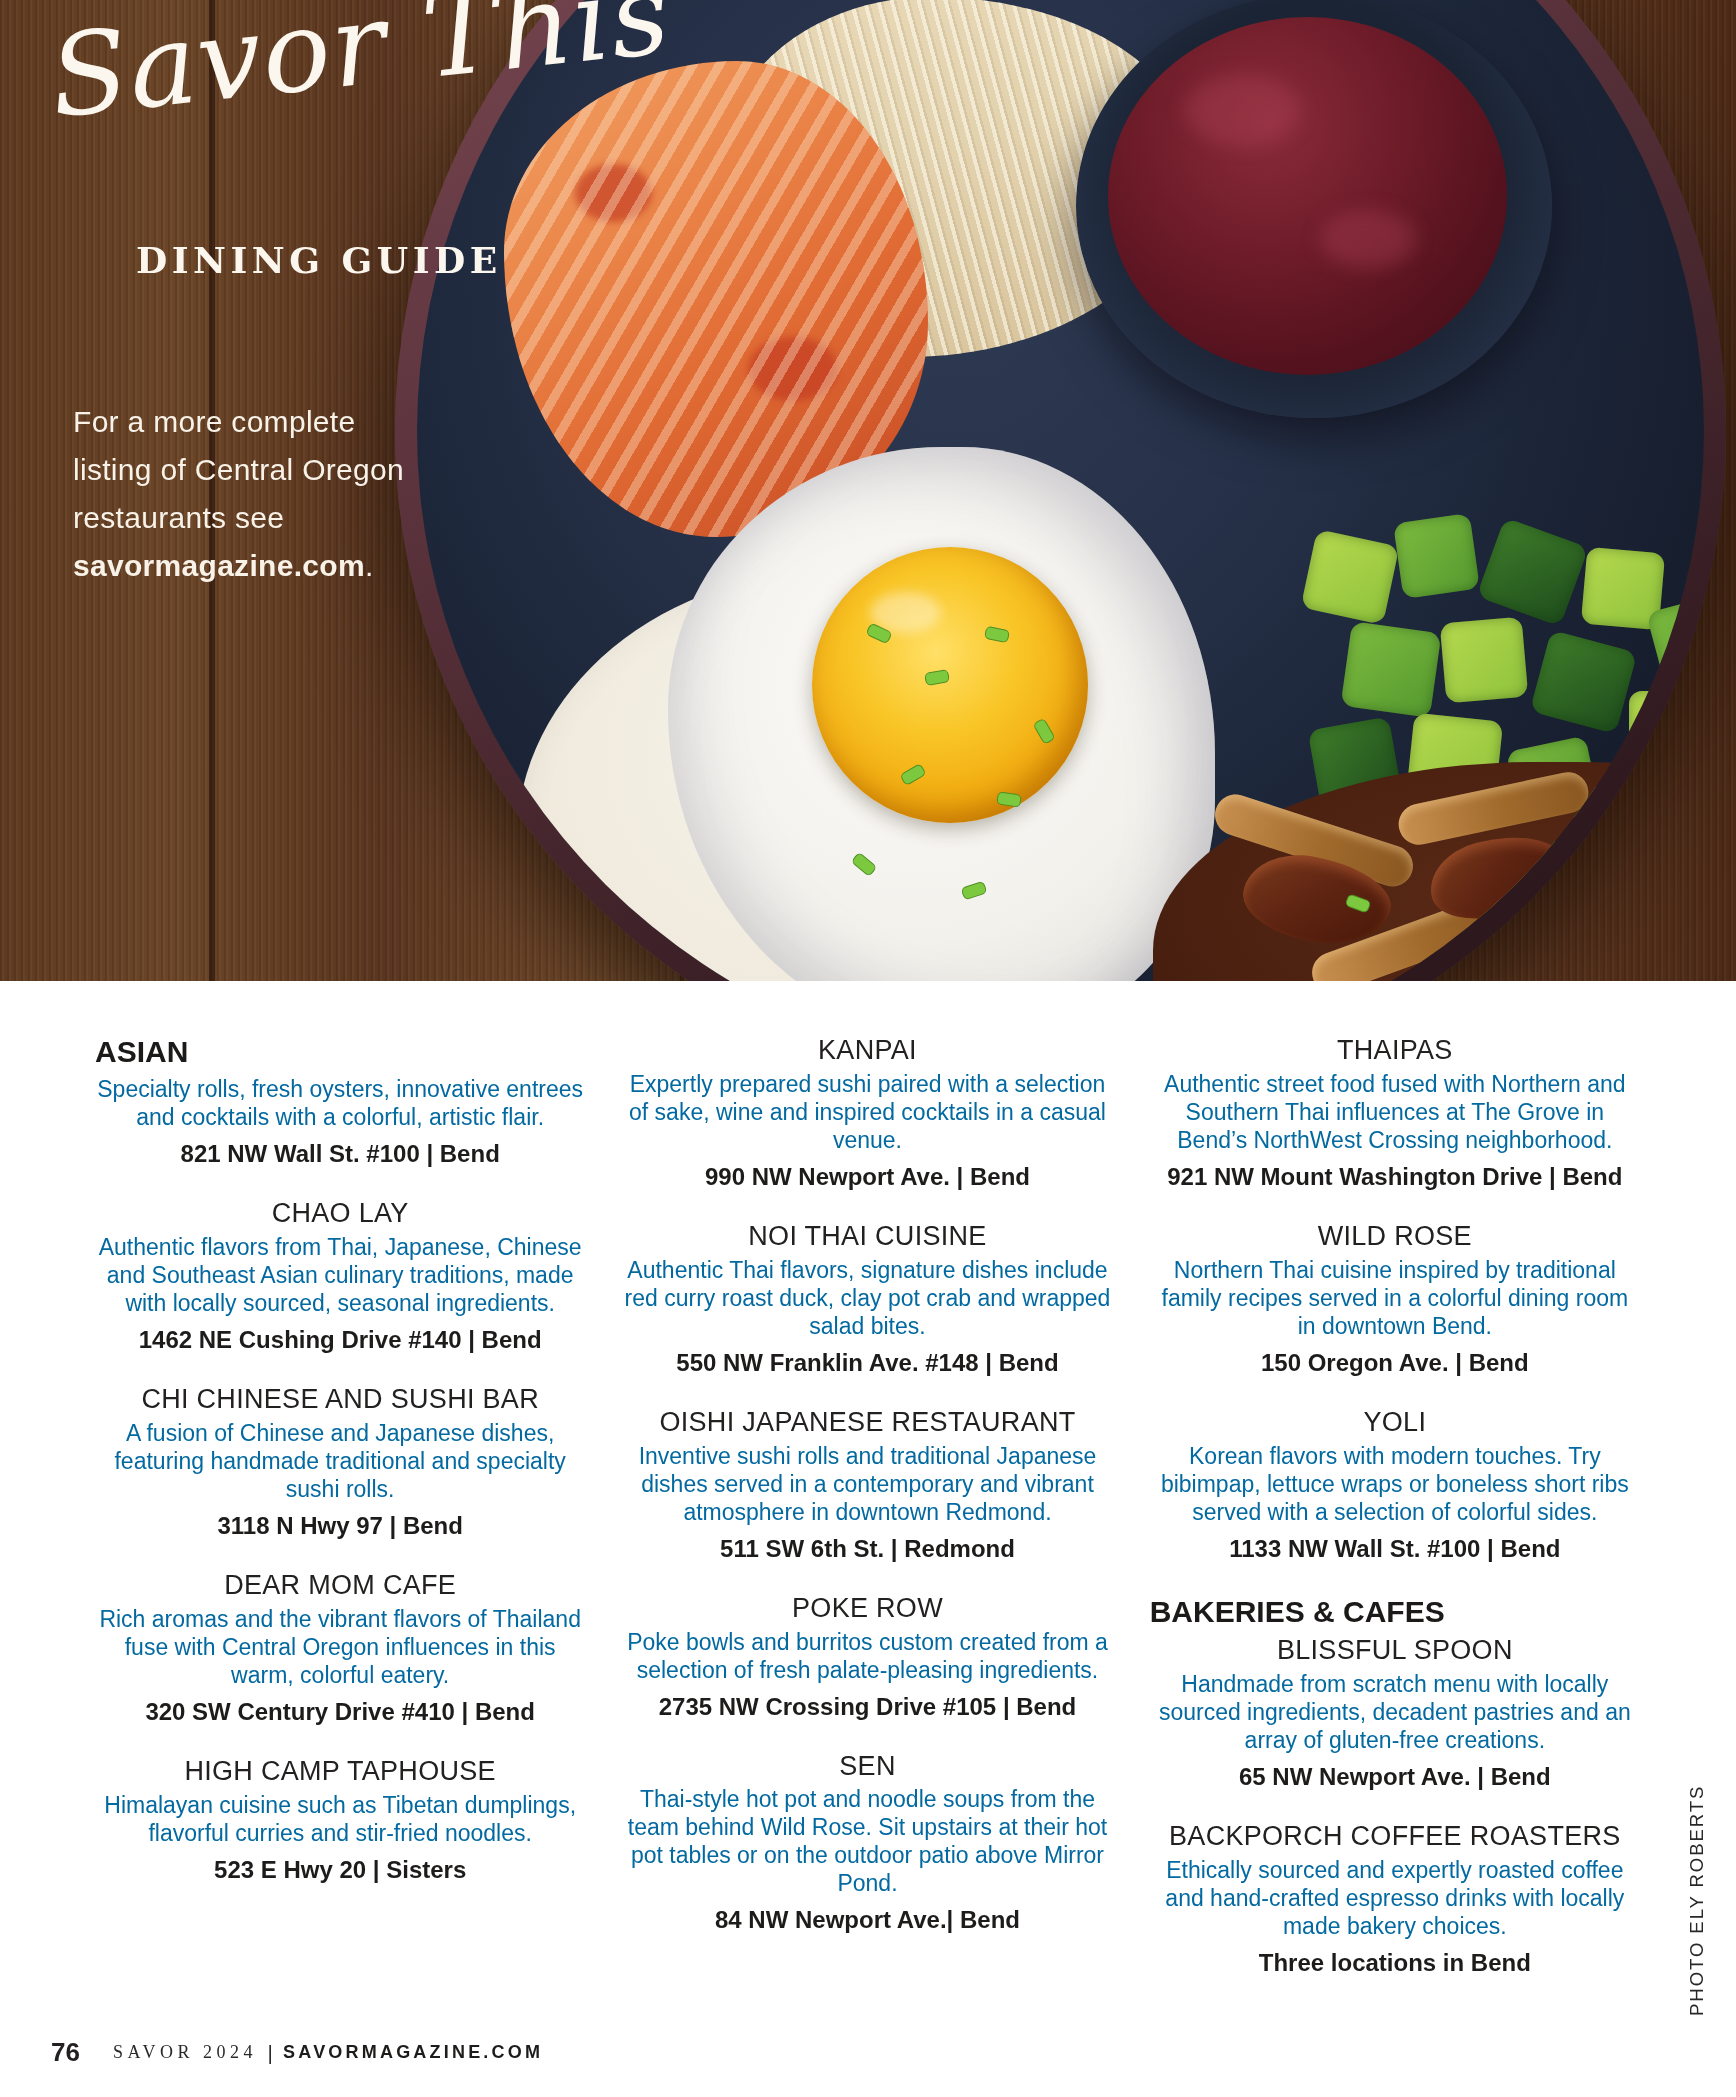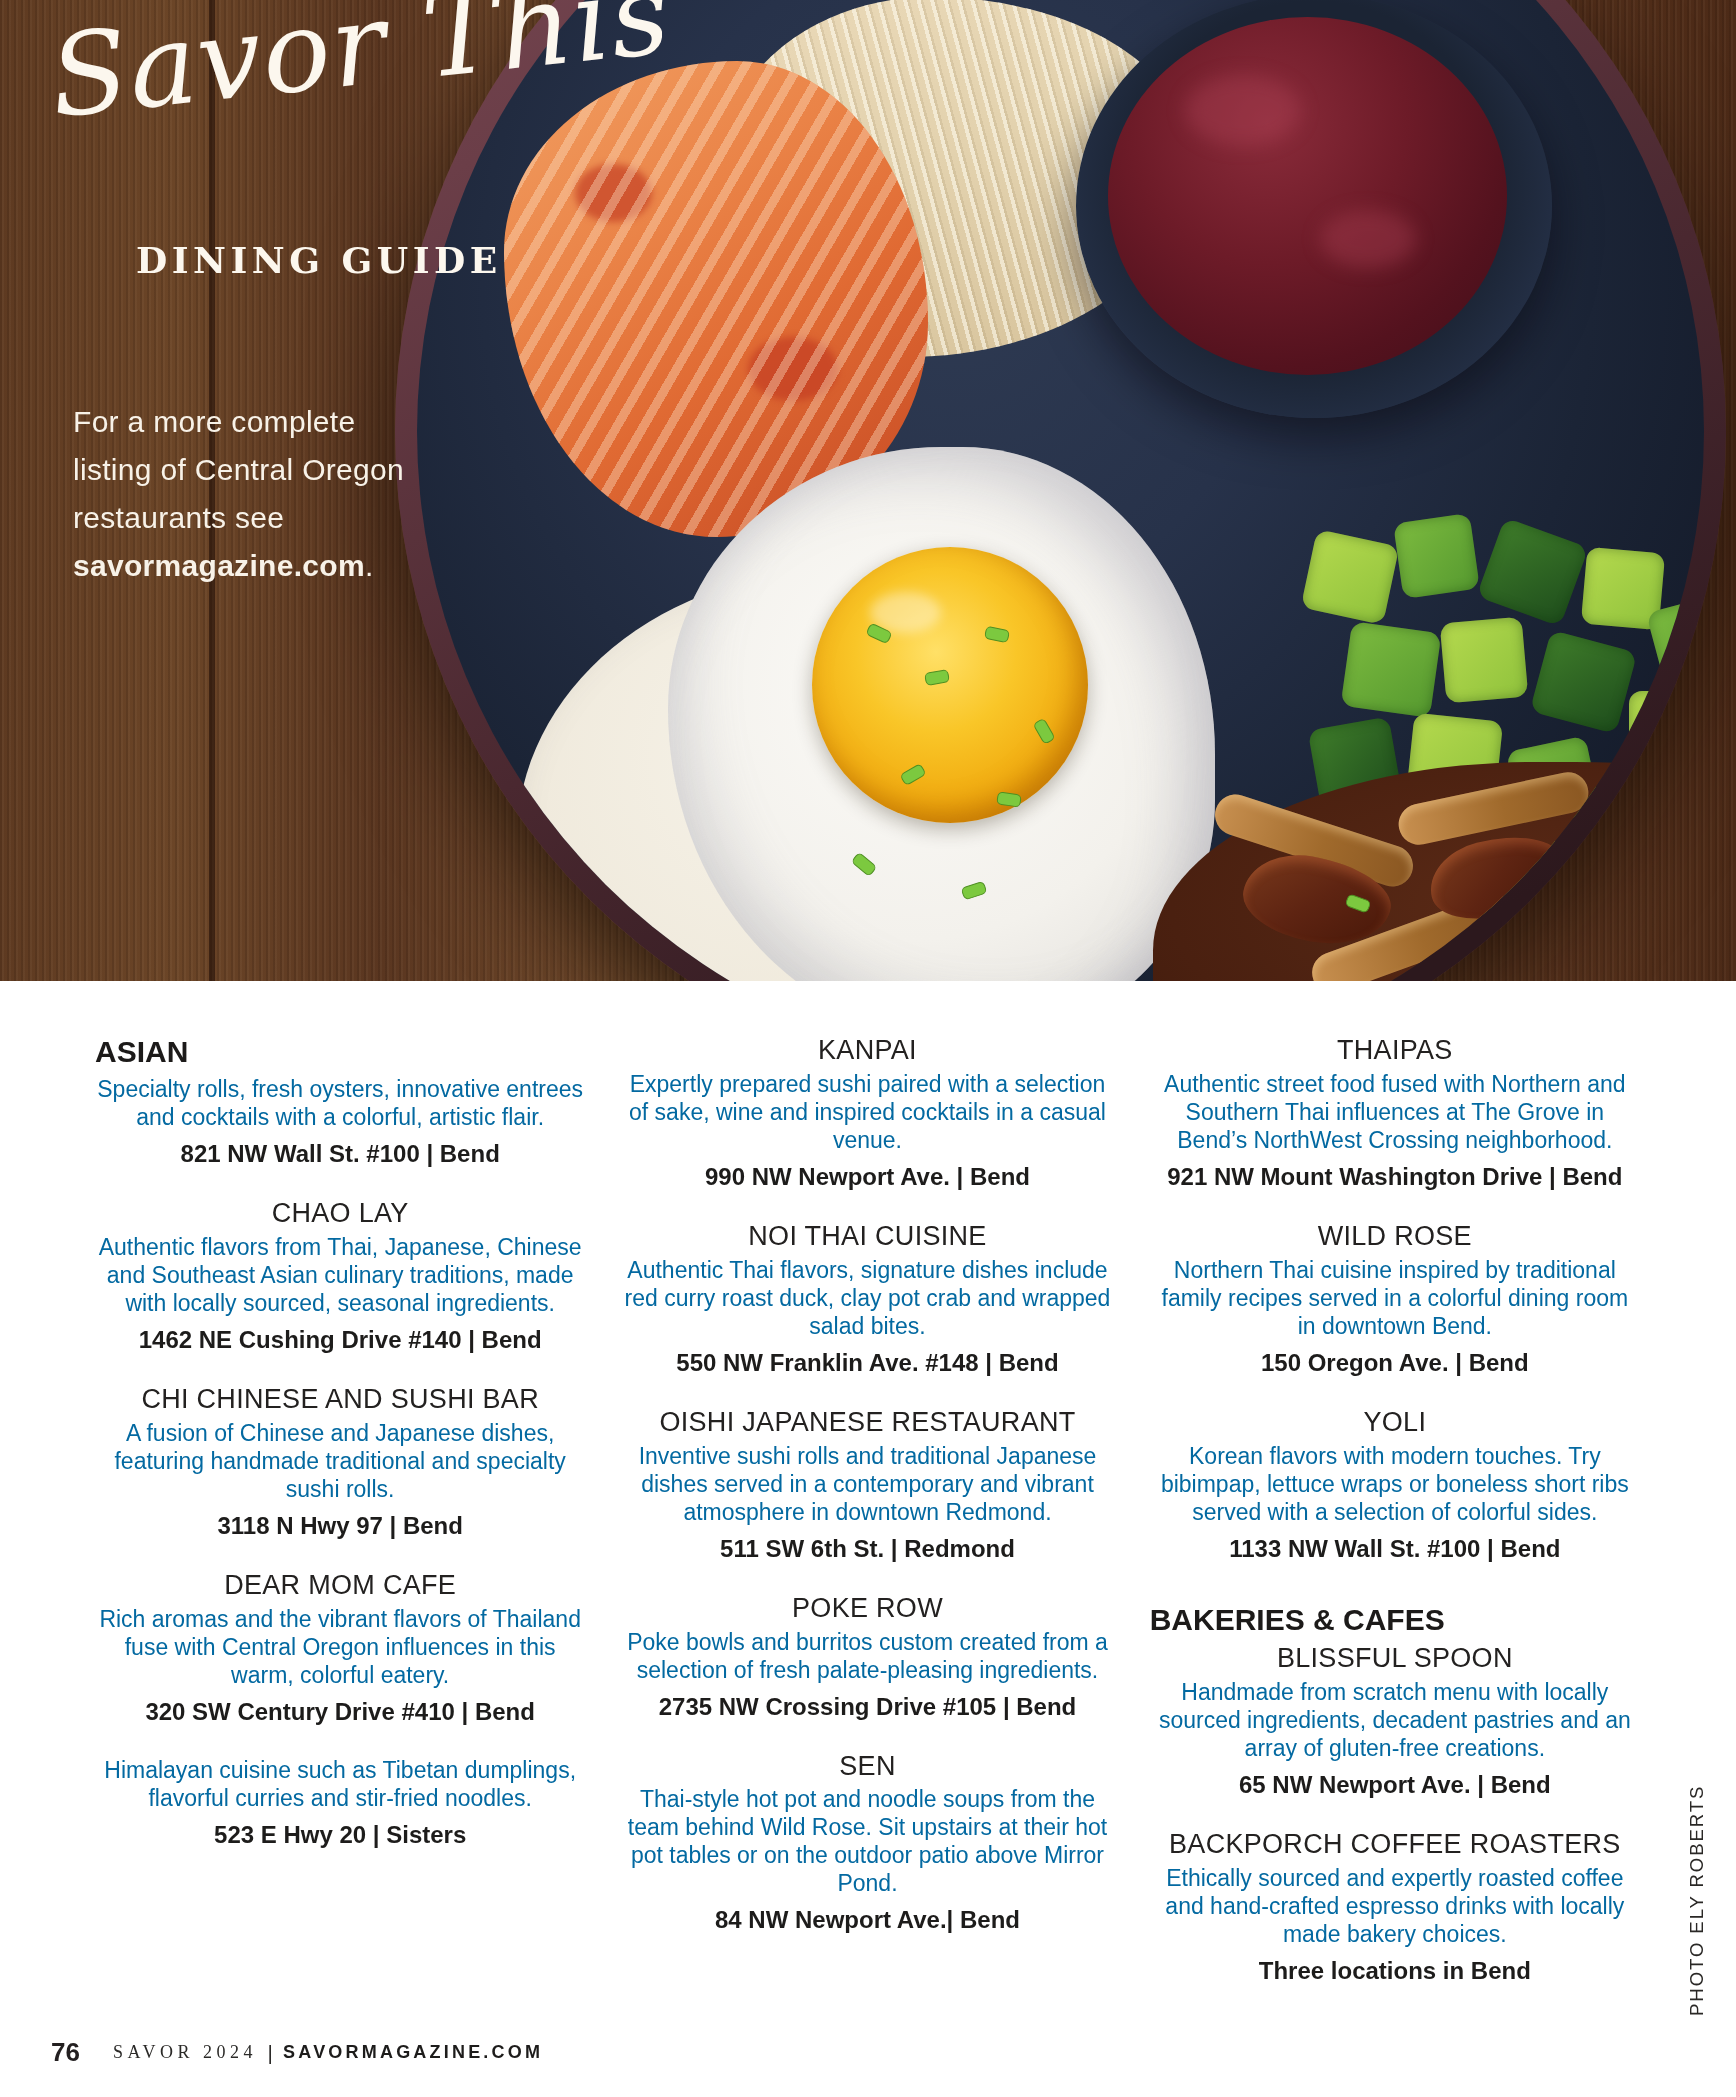--- a/index.html
+++ b/index.html
@@ -101,21 +101,21 @@
     position:absolute;left:73px;top:368px;color:#f8f2e8;
     font-size:30px;line-height:48px;font-weight:400;letter-spacing:0.3px;
   }
   .intro .link{font-weight:bold;}
   
   .listings{
     position:absolute;left:0;top:981px;width:1736px;box-sizing:border-box;
     padding:54px 96px 0 95px;display:grid;grid-template-columns:1fr 1fr 1fr;column-gap:37px;
   }
   .sec-header{font-size:30px;font-weight:bold;letter-spacing:0;margin:0 0 6.4px 0;color:#1c1a19;}
-  .sec-header.mt{margin-top:40px;}
+  .sec-header.mt{margin-top:32px;}
   .listing{margin:0 0 30px 0;text-align:center;}
   .listing h3{font-size:27px;font-weight:400;letter-spacing:0.3px;margin:0 0 3.9px 0;color:#232120;}
   .listing .desc{font-size:23px;line-height:28px;font-weight:400;margin:0 0 9px 0;color:#0369a1;}
   .listing .addr{font-size:24px;line-height:28px;font-weight:bold;margin:0;color:#1d1c1b;}
   
   .photo-credit{
     position:absolute;right:28px;top:1765px;height:251px;
     writing-mode:vertical-rl;transform:rotate(180deg);
     font-size:18.6px;letter-spacing:1.9px;color:#2a2826;
   }
@@ -233,20 +233,21 @@
         <p class="addr">3118 N Hwy 97 | Bend</p>
       </article>
 
       <article class="listing">
         <h3>DEAR MOM CAFE</h3>
         <p class="desc">Rich aromas and the vibrant flavors of Thailand fuse with Central Oregon influences in this warm, colorful eatery.</p>
         <p class="addr">320 SW Century Drive #410 | Bend</p>
       </article>
 
       <article class="listing">
+        <h3>HIGH CAMP TAPHOUSE</h3>
         <p class="desc">Himalayan cuisine such as Tibetan dump­lings, flavorful curries and stir-fried noodles.</p>
         <p class="addr">523 E Hwy 20 | Sisters</p>
       </article>
     </div>
 
     <div class="col">
       <article class="listing">
         <h3>KANPAI</h3>
         <p class="desc">Expertly prepared sushi paired with a selection of sake, wine and inspired cocktails in a casual venue.</p>
         <p class="addr">990 NW Newport Ave. | Bend</p>

